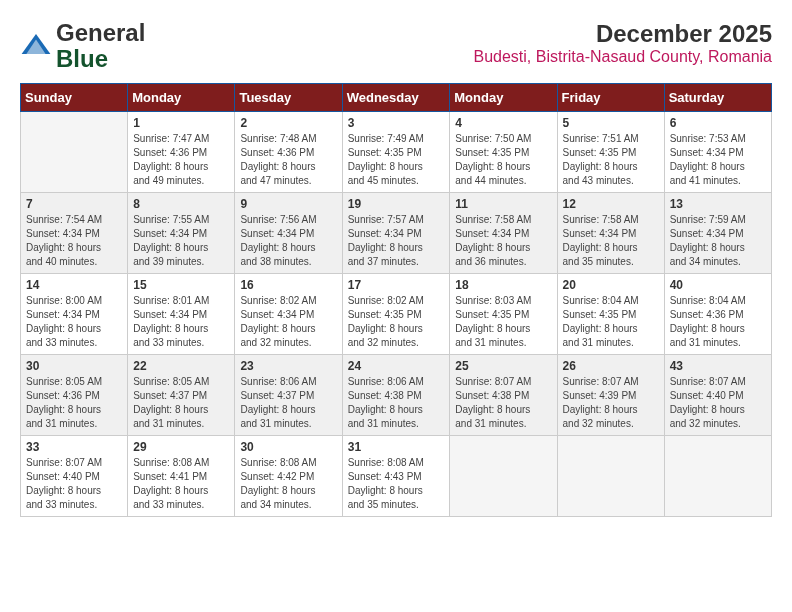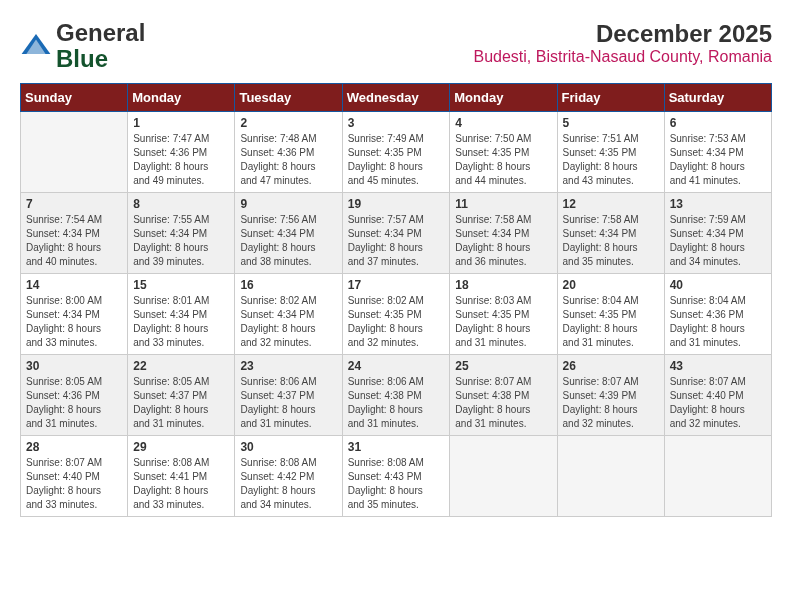--- a/index.html
+++ b/index.html
@@ -231,21 +231,21 @@
           <span class="day-num">26</span>
           <div class="day-info">Sunrise: 8:07 AM<br>Sunset: 4:39 PM<br>Daylight: 8 hours<br>and 32 minutes.</div>
         </td>
         <td>
           <span class="day-num">43</span>
           <div class="day-info">Sunrise: 8:07 AM<br>Sunset: 4:40 PM<br>Daylight: 8 hours<br>and 32 minutes.</div>
         </td>
       </tr>
       <tr>
         <td>
-          <span class="day-num">28</span>
+          <span class="day-num">33</span>
           <div class="day-info">Sunrise: 8:07 AM<br>Sunset: 4:40 PM<br>Daylight: 8 hours<br>and 33 minutes.</div>
         </td>
         <td>
           <span class="day-num">29</span>
           <div class="day-info">Sunrise: 8:08 AM<br>Sunset: 4:41 PM<br>Daylight: 8 hours<br>and 33 minutes.</div>
         </td>
         <td>
           <span class="day-num">30</span>
           <div class="day-info">Sunrise: 8:08 AM<br>Sunset: 4:42 PM<br>Daylight: 8 hours<br>and 34 minutes.</div>
         </td>

